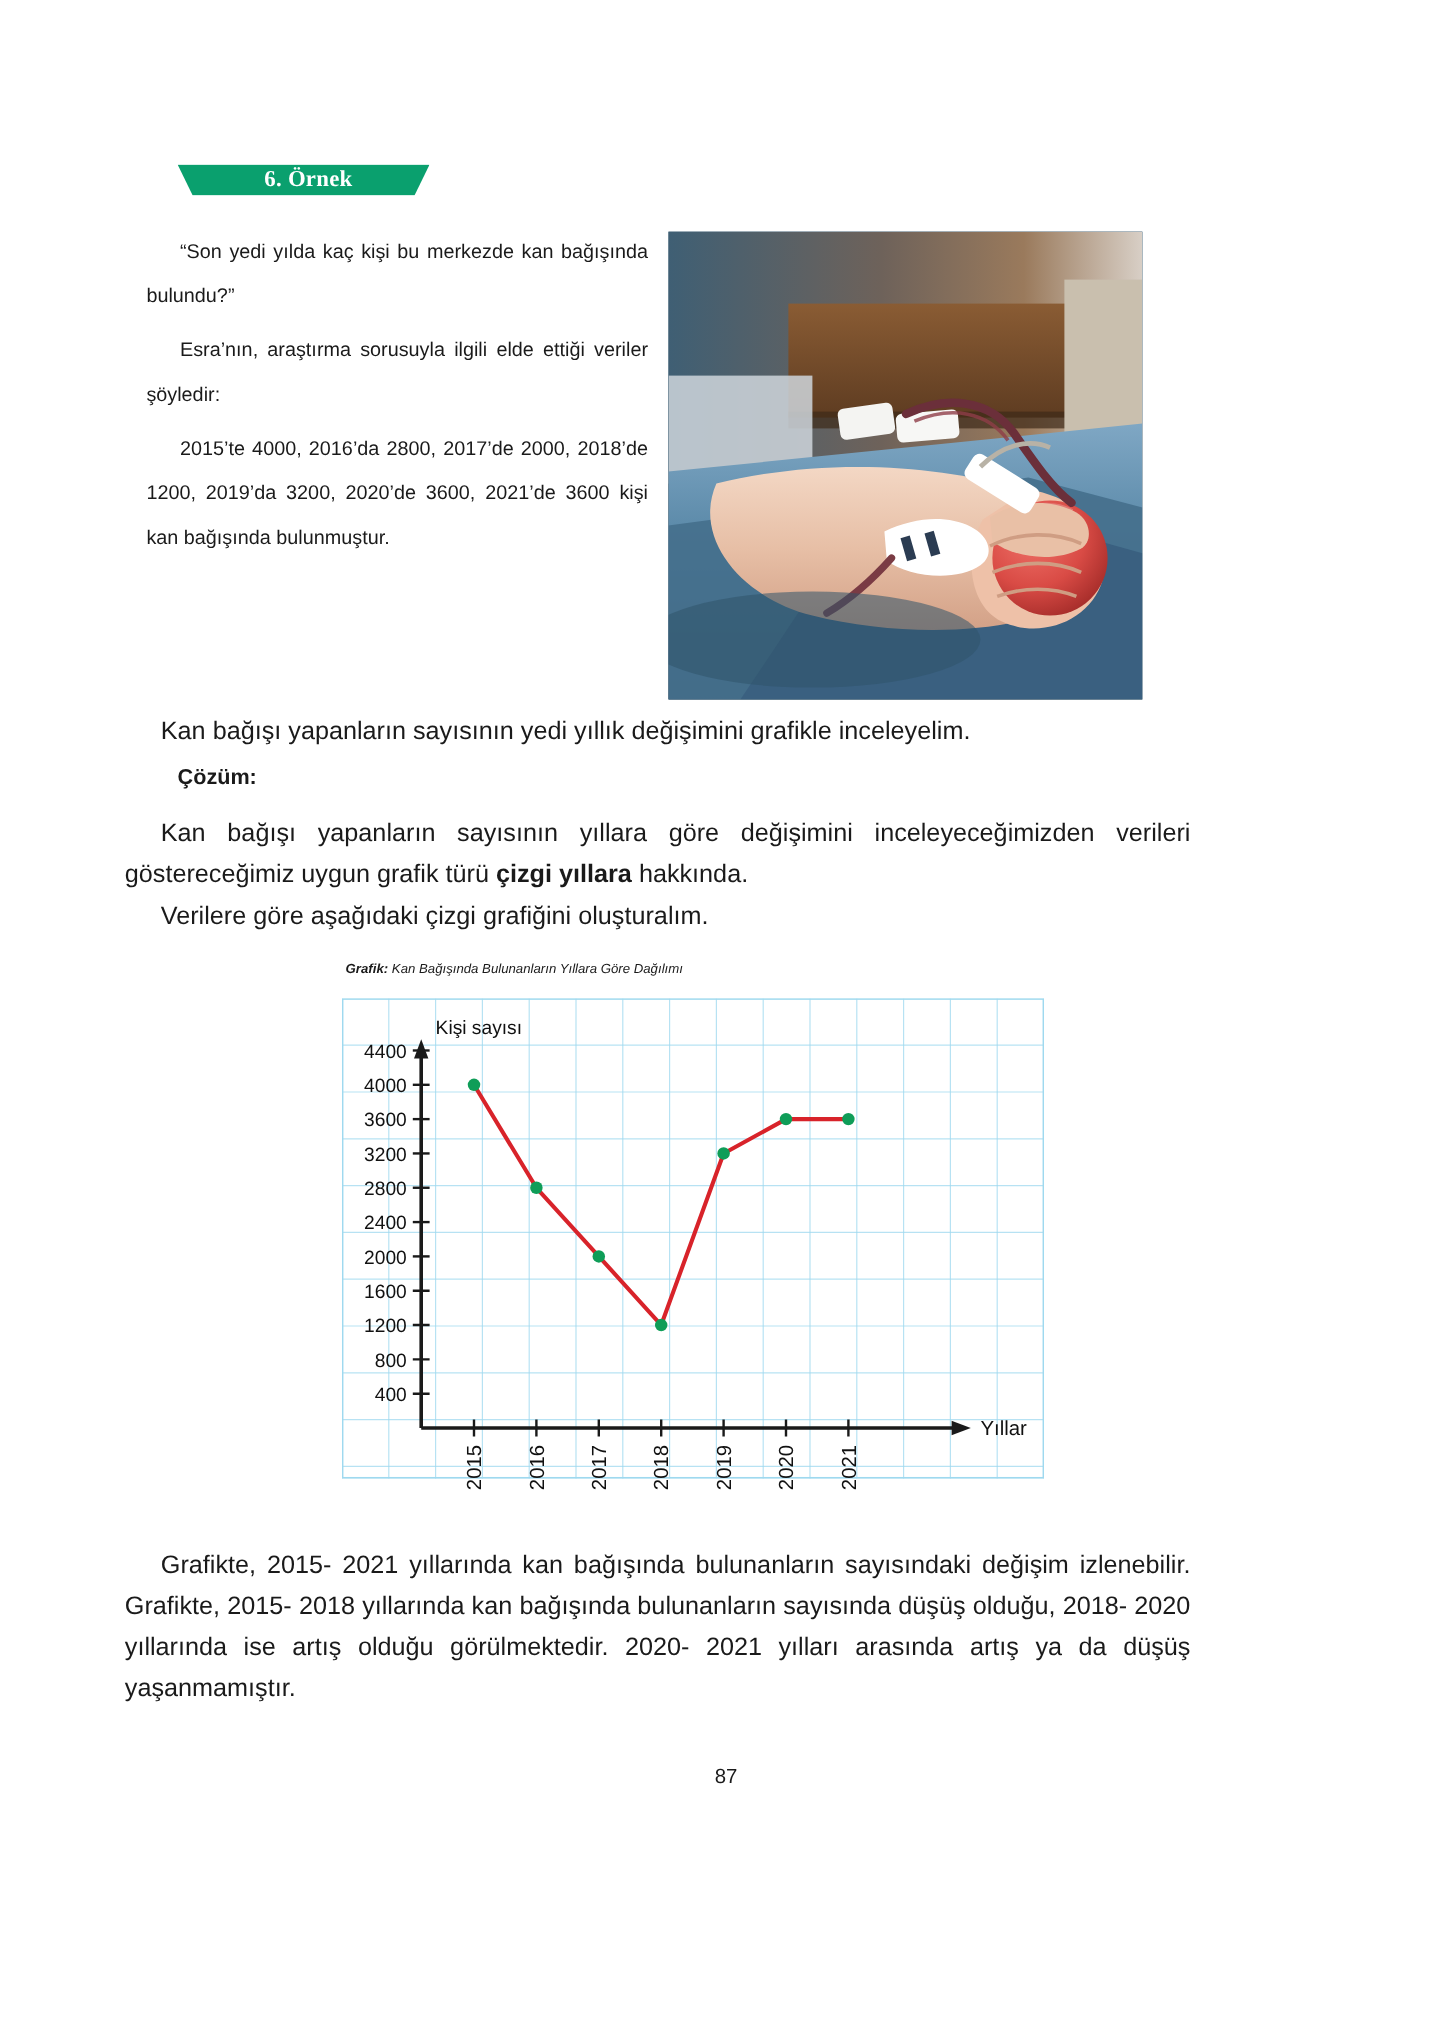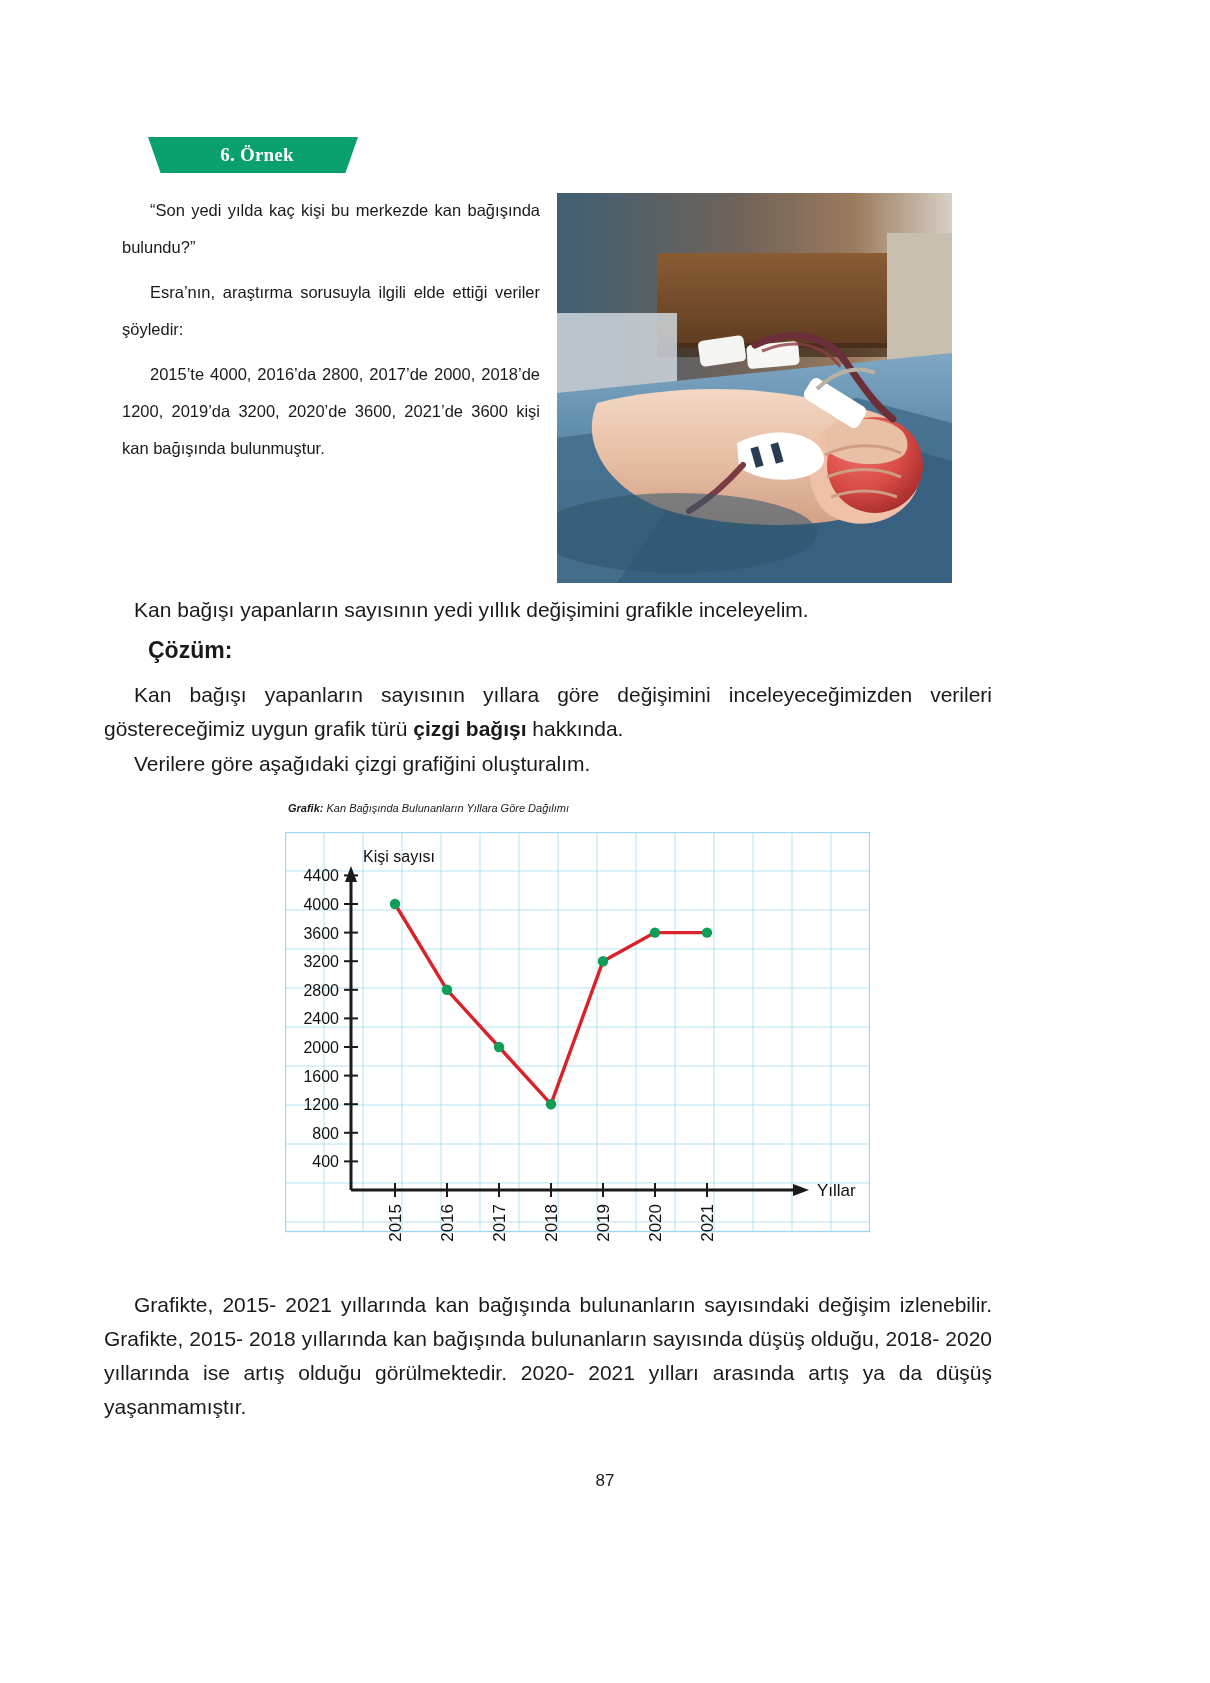--- a/index.html
+++ b/index.html
@@ -8,21 +8,21 @@
     width:1210px;height:1683px;position:relative;
     font-family:"Liberation Sans", sans-serif;
     color:#1a1a1a;
     -webkit-font-smoothing:antialiased;
   }
   .page{position:absolute;inset:0;}
 
   
   .example-tag{
     position:absolute;left:148px;top:137px;
-    height:36px;min-width:150px;
+    height:26px;min-width:150px;
     background:#0aa06e;
     display:flex;align-items:center;justify-content:center;
     padding:0 26px 0 34px;
     color:#ffffff;
     font-family:"Liberation Serif", serif;
     font-weight:bold;font-size:19px;
     clip-path:polygon(0% 0%, 100% 0%, 94% 100%, 6% 100%);
     letter-spacing:.2px;
   }
   .example-tag-shadow{
@@ -50,21 +50,21 @@
   .photo svg{display:block;}
 
   
   .para{
     position:absolute;left:104px;width:888px;
     font-size:21px;line-height:34px;text-align:justify;
   }
   .para .ind{text-indent:30px;display:block;}
   .solution-head{
     position:absolute;left:148px;top:637px;
-    font-size:23px;font-weight:bold;
+    font-size:18px;font-weight:bold;
   }
   b.inline{font-weight:bold;}
 
   
   .chart-title{
     position:absolute;left:288px;top:802px;
     font-size:11px;font-style:italic;white-space:nowrap;
   }
   .chart-title .lead{font-weight:bold;font-style:italic;}
 
@@ -159,21 +159,21 @@
   </div>
 
   <div class="para" style="top:593px;">
     <span class="ind">Kan bağışı yapanların sayısının yedi yıllık değişimini grafikle inceleyelim.</span>
   </div>
 
   <div class="solution-head">Çözüm:</div>
 
   <div class="para" style="top:678px;">
     <span class="ind">
-      <span>Kan bağışı yapanların sayısının yıllara göre değişimini inceleyeceğimizden verileri göstereceğimiz uygun grafik türü </span><b class="inline">çizgi bağışı</b><span> hakkında.</span>
+      <span>Kan bağışı yapanların sayısının yıllara göre değişimini inceleyeceğimizden verileri göstereceğimiz uygun grafik türü </span><b class="inline">çizgi yıllara</b><span> hakkında.</span>
     </span>
   </div>
 
   <div class="para" style="top:747px;">
     <span class="ind">Verilere göre aşağıdaki çizgi grafiğini oluşturalım.</span>
   </div>
 
   <div class="chart-title">
     <span class="lead">Grafik:</span>
     <span>Kan Bağışında Bulunanların Yıllara Göre Dağılımı</span>

